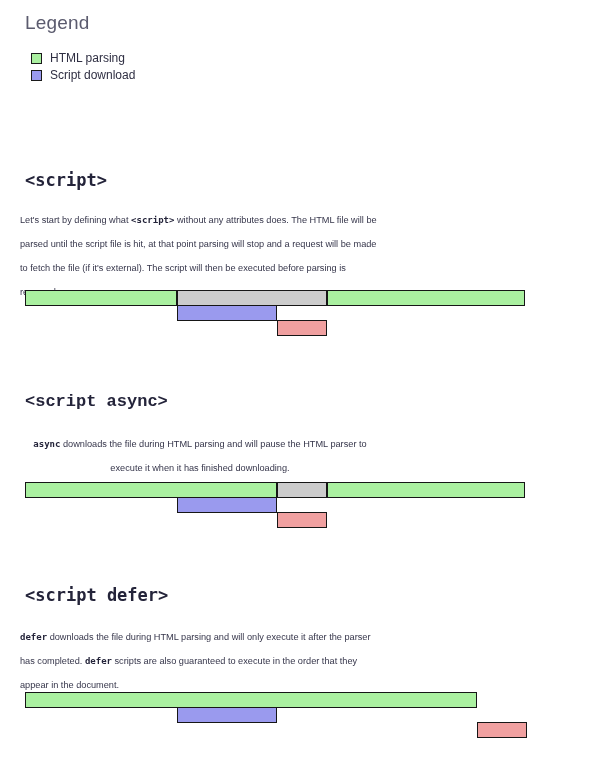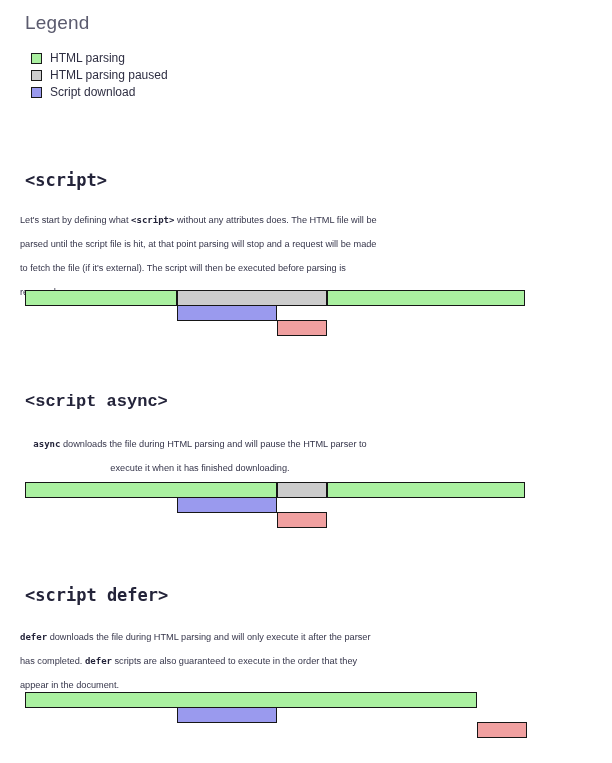--- a/index.html
+++ b/index.html
@@ -113,24 +113,20 @@
 <div class="page">
 
   <div class="legend-title">Legend</div>
 
   <div class="legend-list" id="legend-list">
       <div class="legend-row">
         <span class="legend-swatch" style="background: rgb(170, 240, 160);"></span>
         <span class="legend-label">HTML parsing</span>
       </div>
       <div class="legend-row">
-        <span class="legend-swatch" style="background: rgb(204, 204, 204);"></span>
-        <span class="legend-label">HTML parsing paused</span>
-      </div>
-      <div class="legend-row">
         <span class="legend-swatch" style="background: rgb(154, 154, 238);"></span>
         <span class="legend-label">Script download</span>
       </div>
     </div>
 
   <div id="sections-root">
       <div class="section-heading" style="top: 170px;">&lt;script&gt;</div>
       <p class="section-body" style="top: 208px; margin: 0px;"><span>Let's start by defining what </span><code class="inline-code">&lt;script&gt;</code><span> without any attributes does. The HTML file will be parsed until the script file is hit, at that point parsing will stop and a request will be made to fetch the file (if it's external). The script will then be executed before parsing is resumed.</span></p>
       <div class="diagram" style="top: 290px;">
         <div class="track" style="top: 0px;">

